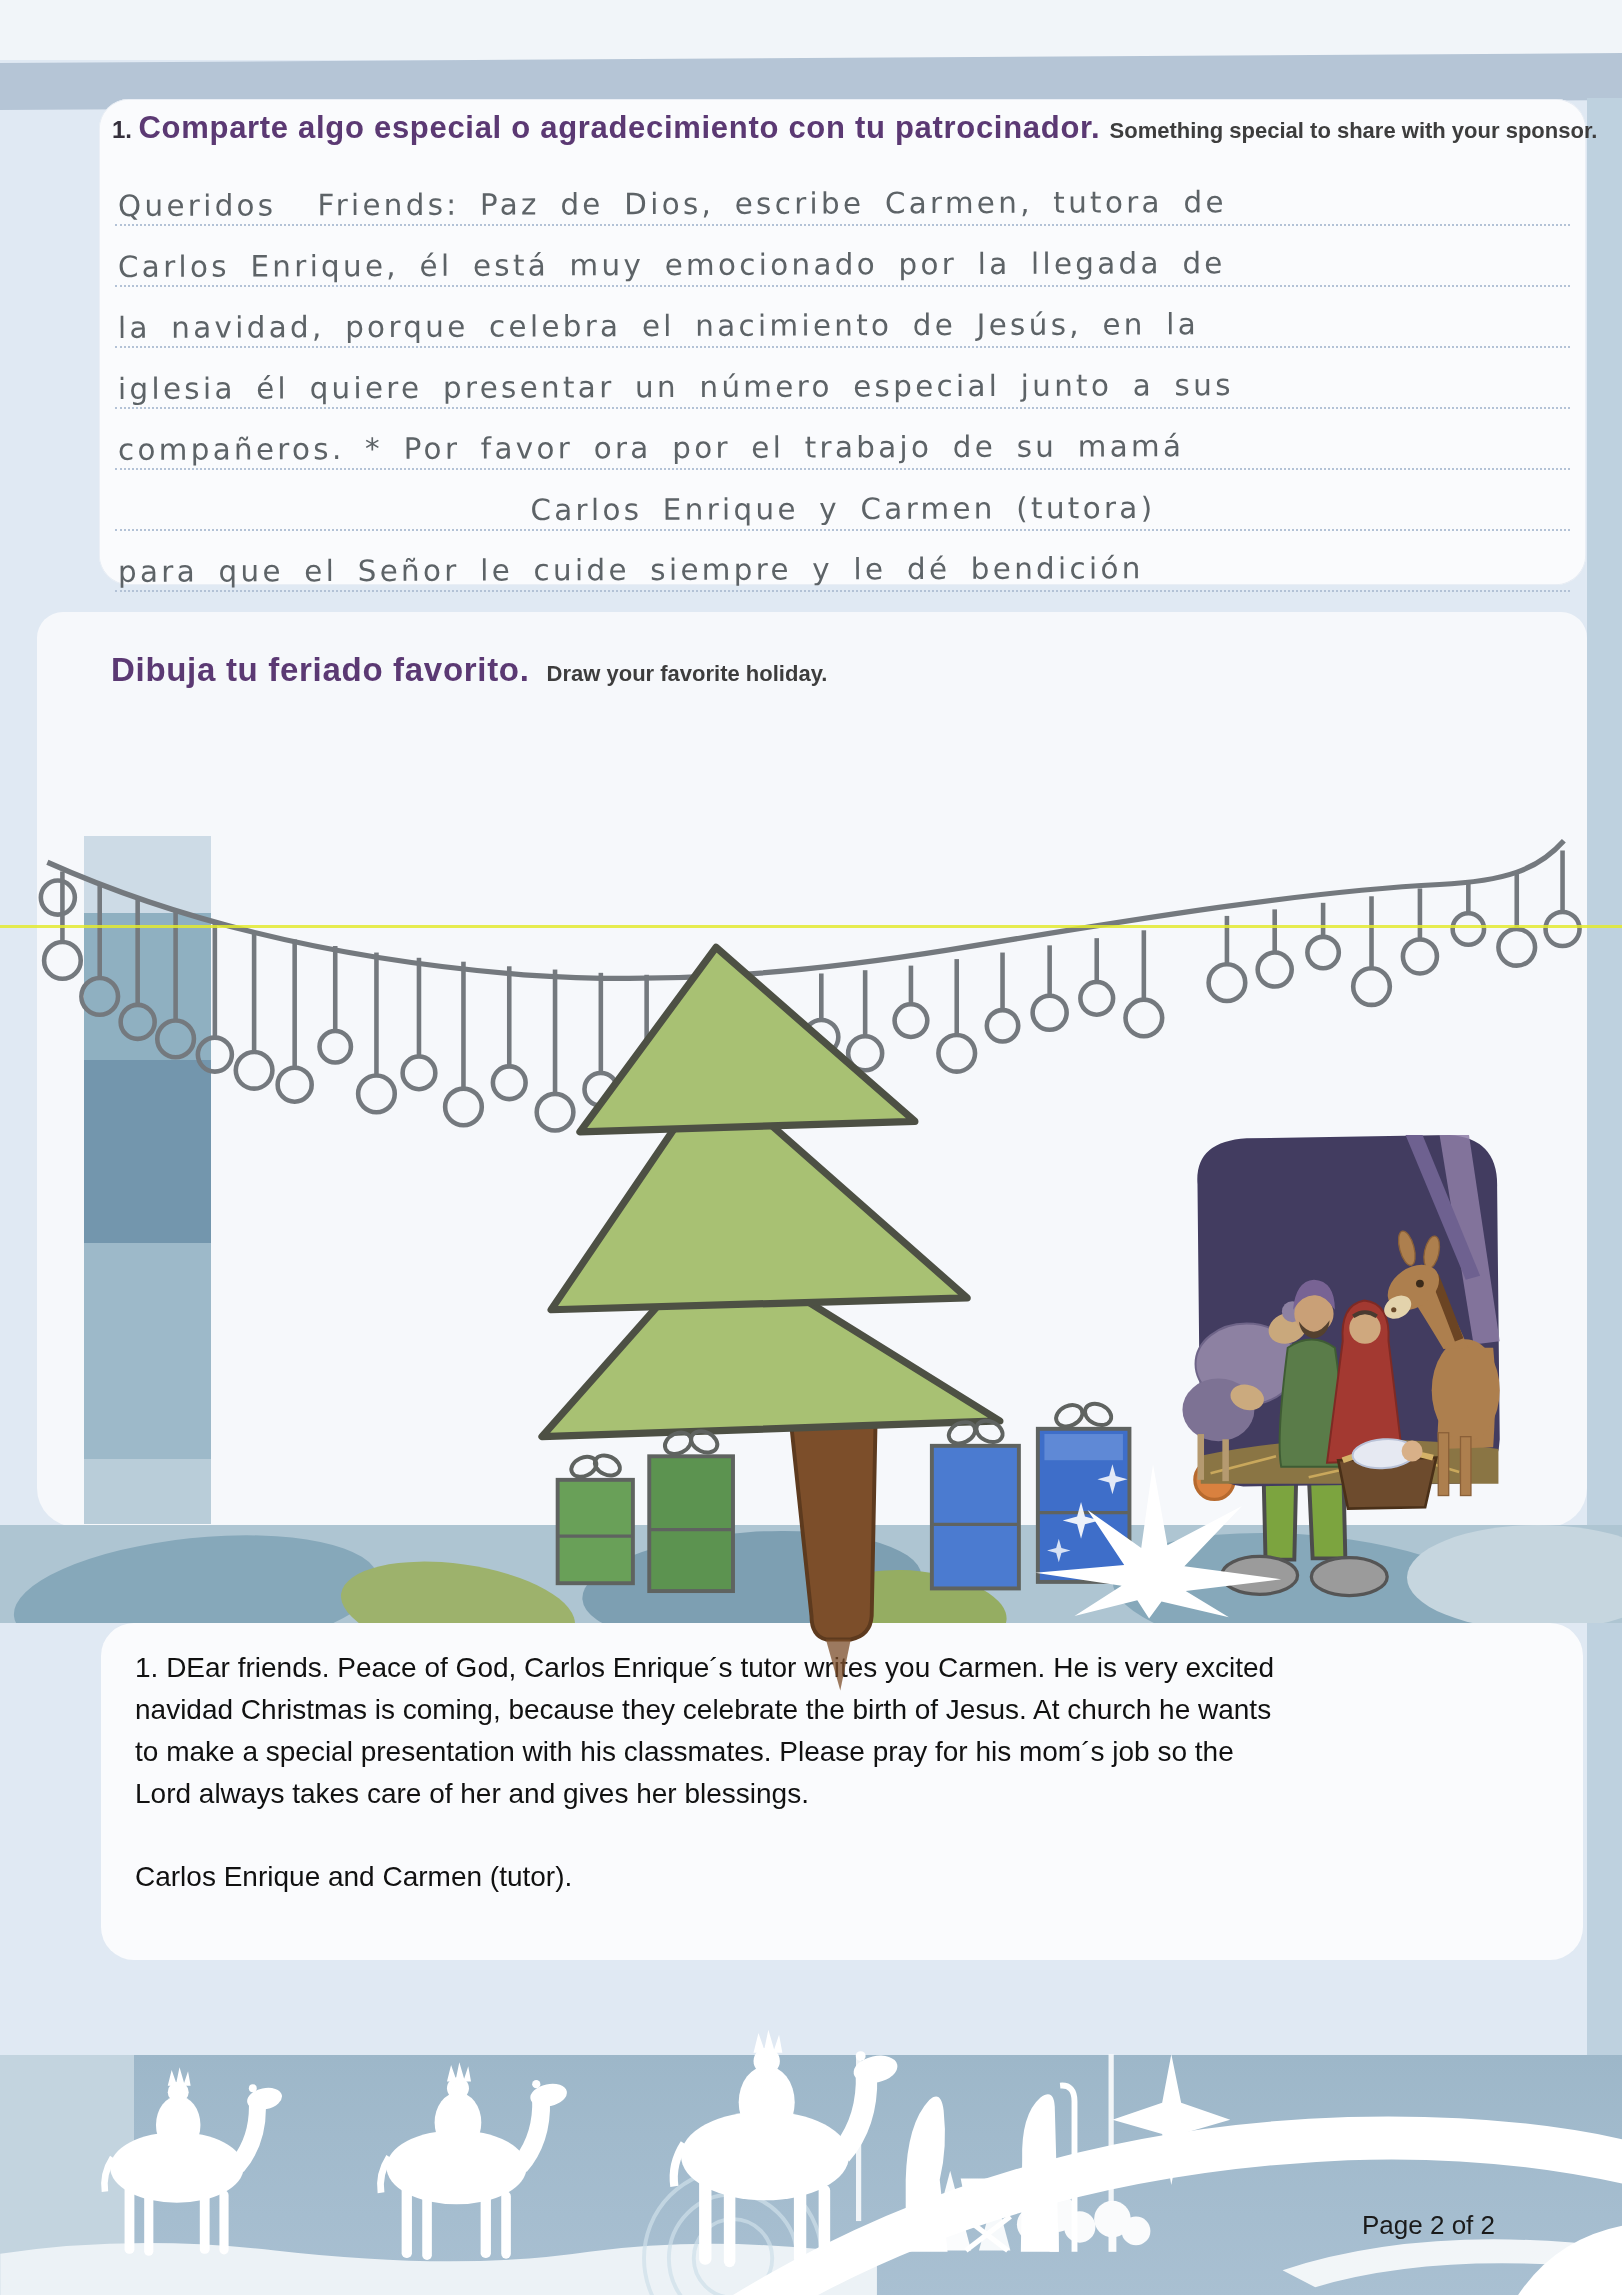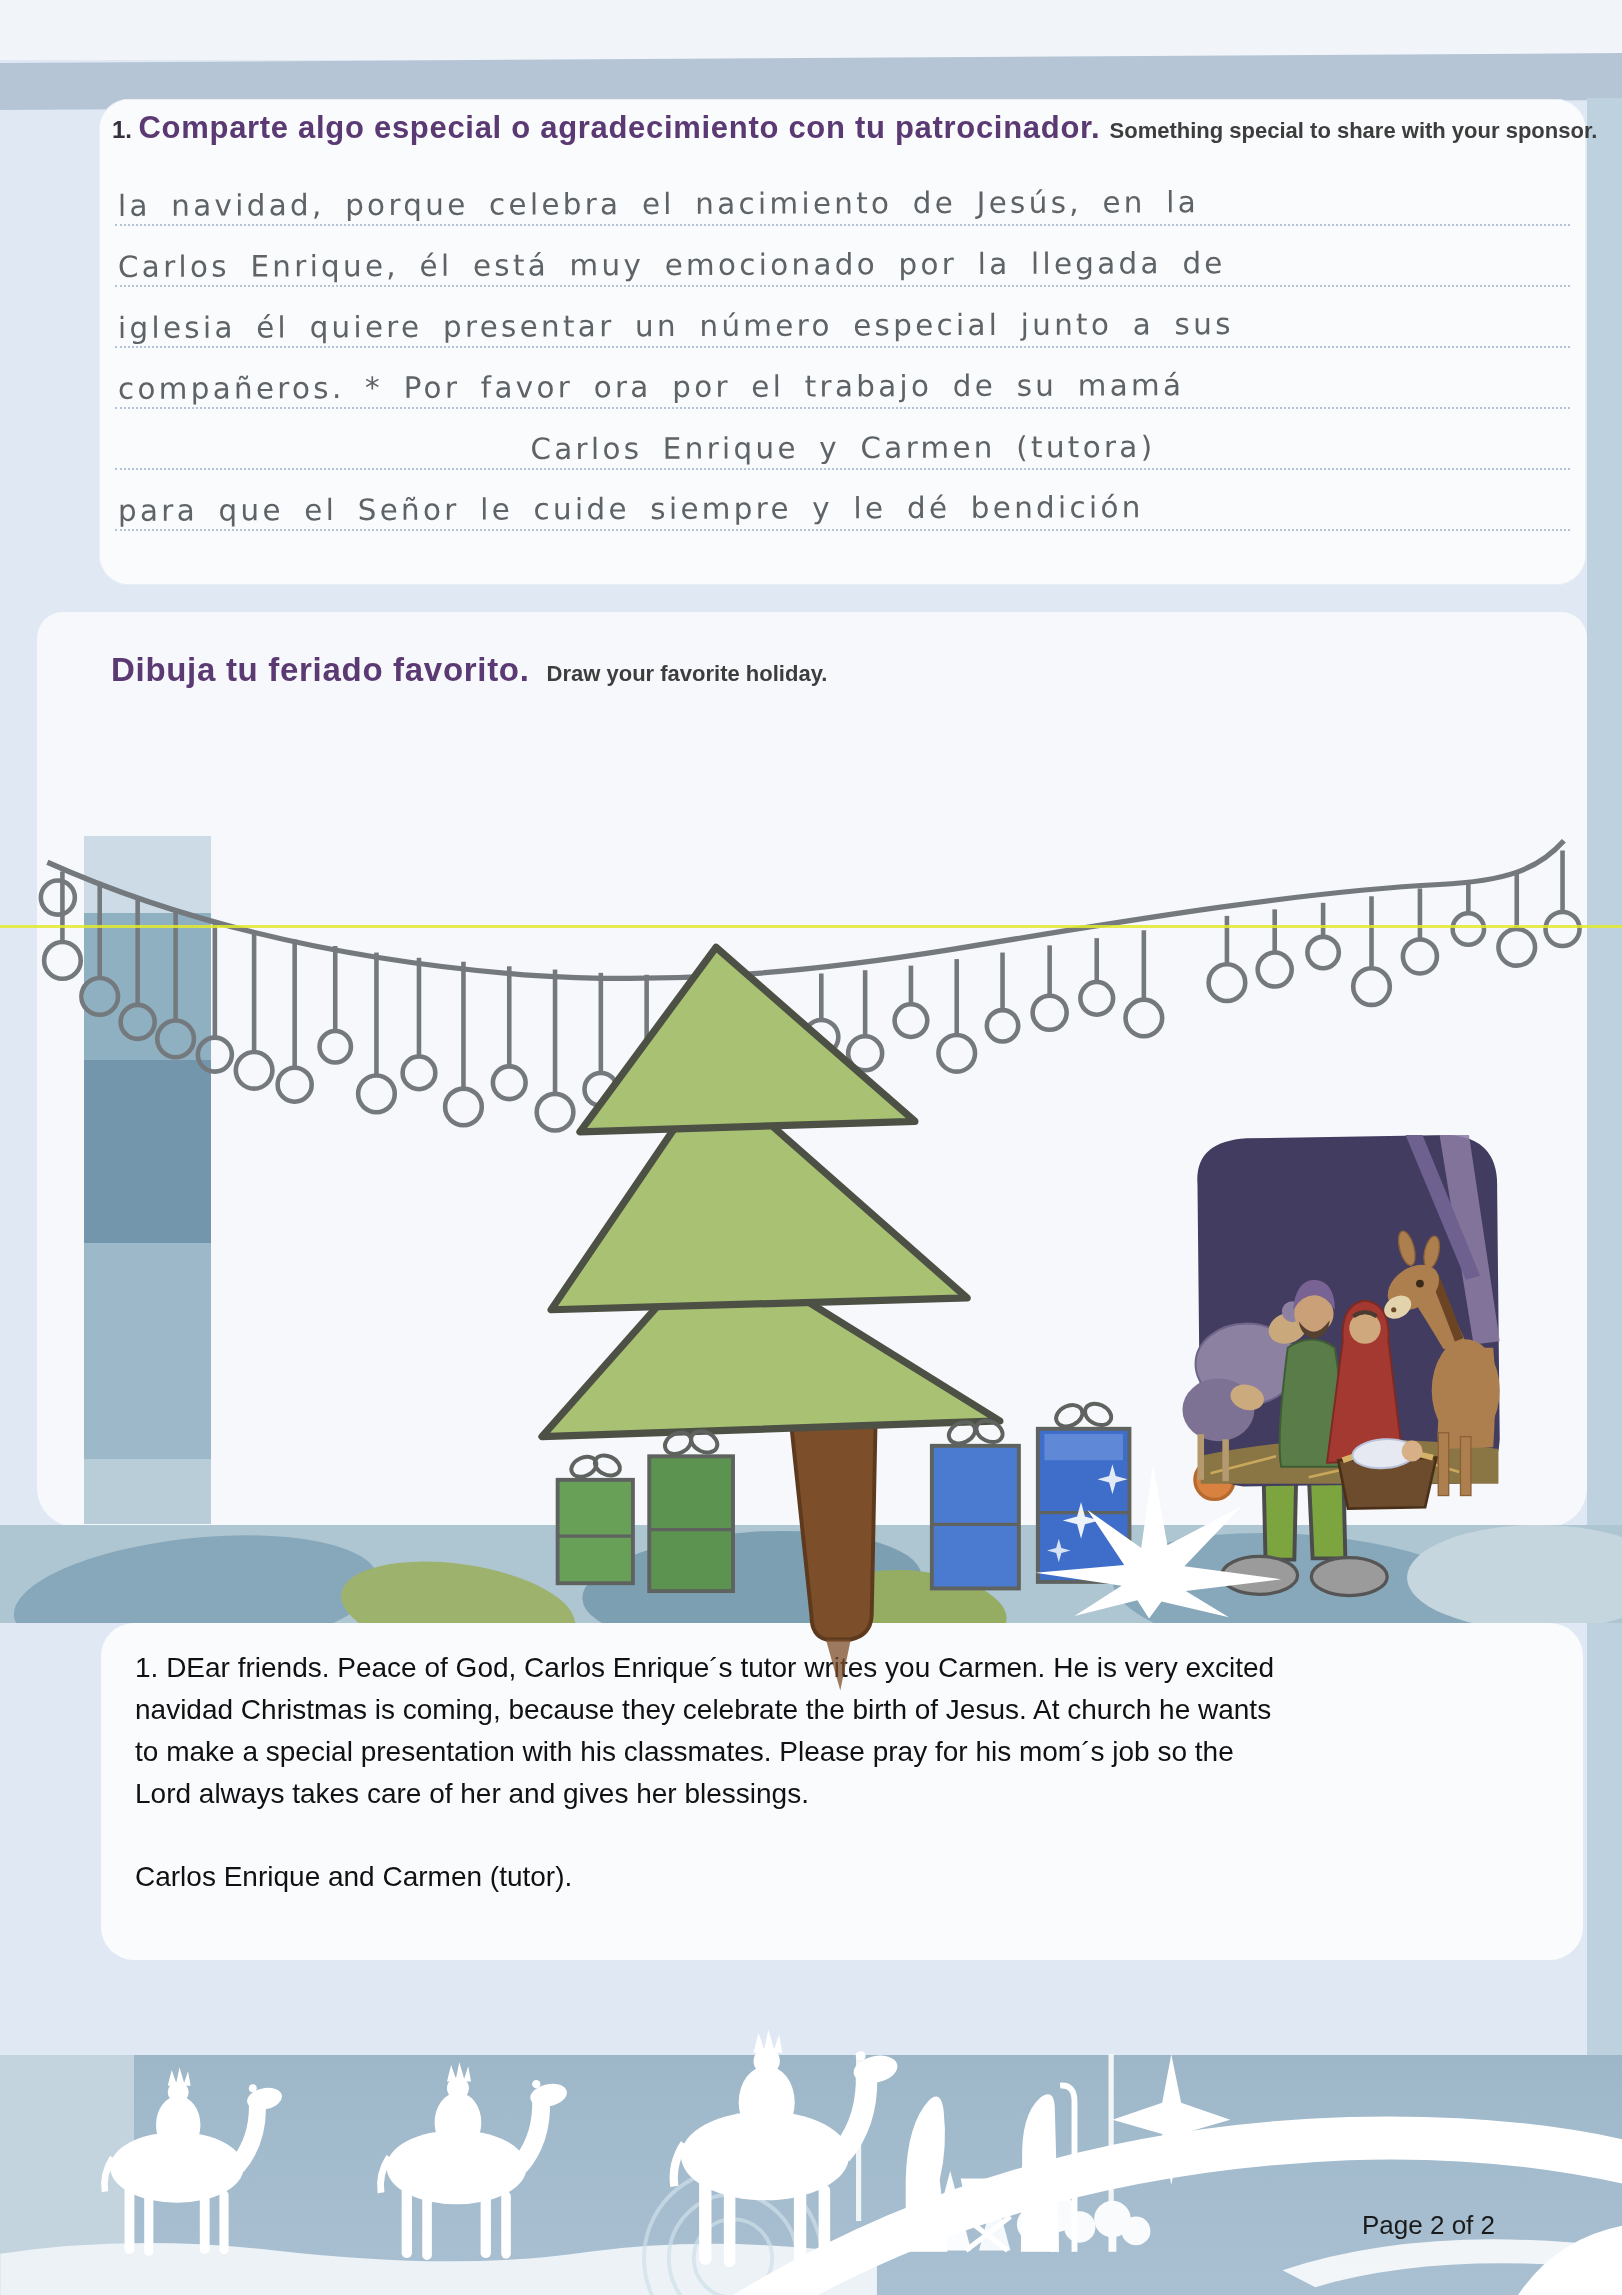--- a/index.html
+++ b/index.html
@@ -69,24 +69,27 @@
   <div class="abs top-band"></div>
   <div class="abs right-col"></div>
 
   <div class="abs card1">
     <div class="card1-inner">
       <div class="sec-title">
         <span class="sec-num">1.</span><span class="title-es">Comparte algo especial o agradecimiento con tu patrocinador.</span><span class="title-en">Something special to share with your sponsor.</span>
       </div>
       <div class="hw-rows">
         <div class="hw-row">
+            <span class="hw-text">Queridos  Friends: Paz de Dios, escribe Carmen, tutora de</span>
+          </div>
+        <div class="hw-row">
+            <span class="hw-text">Carlos Enrique, él está muy emocionado por la llegada de</span>
+          </div>
+        <div class="hw-row">
             <span class="hw-text">la navidad, porque celebra el nacimiento de Jesús, en la</span>
-          </div>
-        <div class="hw-row">
-            <span class="hw-text">Carlos Enrique, él está muy emocionado por la llegada de</span>
           </div>
         <div class="hw-row">
             <span class="hw-text">iglesia él quiere presentar un número especial junto a sus</span>
           </div>
         <div class="hw-row">
             <span class="hw-text">compañeros. * Por favor ora por el trabajo de su mamá</span>
           </div>
         <div class="hw-row">
             <span class="hw-text hw-center">Carlos Enrique y Carmen (tutora)</span>
           </div>

